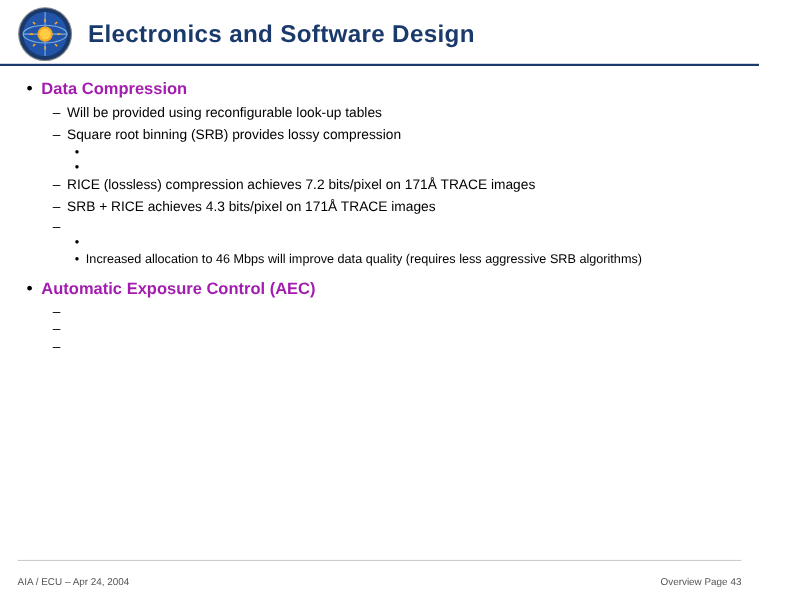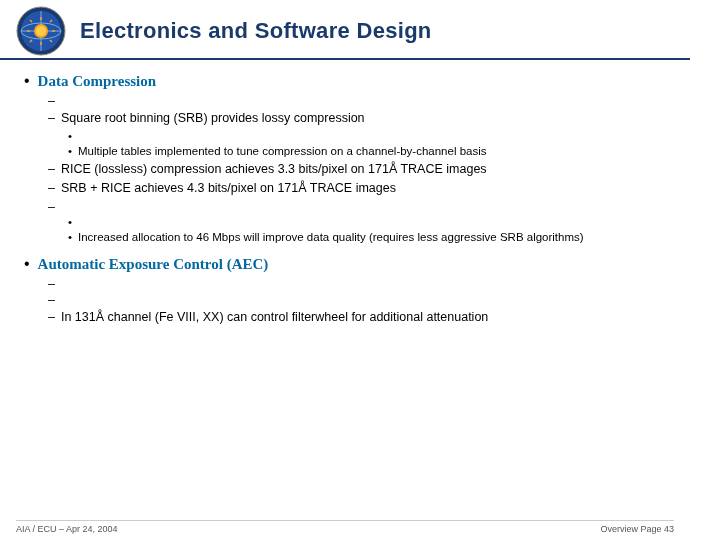--- a/index.html
+++ b/index.html
@@ -66,22 +66,21 @@
 
     .bullet-main {
       font-size: 16px;
       margin-right: 8px;
       color: #000;
     }
 
     .section-title {
       font-size: 15px;
       font-weight: bold;
-      color: #0369a1;
-      font-family: Liberation Serif, serif;
+      color: #a21caf;
     }
 
     .section-content {
       padding-left: 24px;
     }
 
     .dash-item {
       display: flex;
       align-items: baseline;
       margin-bottom: 2px;
@@ -123,21 +122,21 @@
     .footer {
       position: absolute;
       bottom: 6px;
       left: 16px;
       right: 16px;
       display: flex;
       justify-content: space-between;
       font-size: 9px;
       color: #555;
       border-top: 1px solid #ccc;
-      padding-top: 3px;
+      padding-top: 14px;
     }
   </style>
 </head>
 <body>
 
 <div class="page">
 
   <div class="header">
     <div class="logo">
       
@@ -169,39 +168,39 @@
 
     <div class="section">
       <div class="section-header">
         <span class="bullet-main">•</span>
         <span class="section-title">Data Compression</span>
       </div>
       <div class="section-content">
 
         <div class="dash-item">
           <span class="dash">–</span>
+          <span class="dash-text">Will be provided using reconfigurable look-up tables</span>
         </div>
 
         <div class="dash-item">
           <span class="dash">–</span>
           <span class="dash-text">Square root binning (SRB) provides lossy compression</span>
         </div>
         <div class="sub-items">
           <div class="sub-item">
             <span class="sub-bullet">•</span>
           </div>
           <div class="sub-item">
             <span class="sub-bullet">•</span>
-            <span class="sub-text">Multiple tables implemented to tune compression on a channel-by-channel basis</span>
-          </div>
-        </div>
-
-        <div class="dash-item">
-          <span class="dash">–</span>
-          <span class="dash-text">RICE (lossless) compression achieves 3.3 bits/pixel on 171Å TRACE images</span>
+          </div>
+        </div>
+
+        <div class="dash-item">
+          <span class="dash">–</span>
+          <span class="dash-text">RICE (lossless) compression achieves 7.2 bits/pixel on 171Å TRACE images</span>
         </div>
 
         <div class="dash-item">
           <span class="dash">–</span>
           <span class="dash-text">SRB + RICE achieves 4.3 bits/pixel on 171Å TRACE images</span>
         </div>
 
         <div class="dash-item">
           <span class="dash">–</span>
         </div>
@@ -228,21 +227,20 @@
         <div class="dash-item">
           <span class="dash">–</span>
         </div>
 
         <div class="dash-item">
           <span class="dash">–</span>
         </div>
 
         <div class="dash-item">
           <span class="dash">–</span>
-          <span class="dash-text">In 131Å channel (Fe VIII, XX) can control filterwheel for additional attenuation</span>
         </div>
 
       </div>
     </div>
 
   </div>
 
   <div class="footer">
     <span>AIA / ECU – Apr 24, 2004</span>
     <span>Overview Page 43</span>

